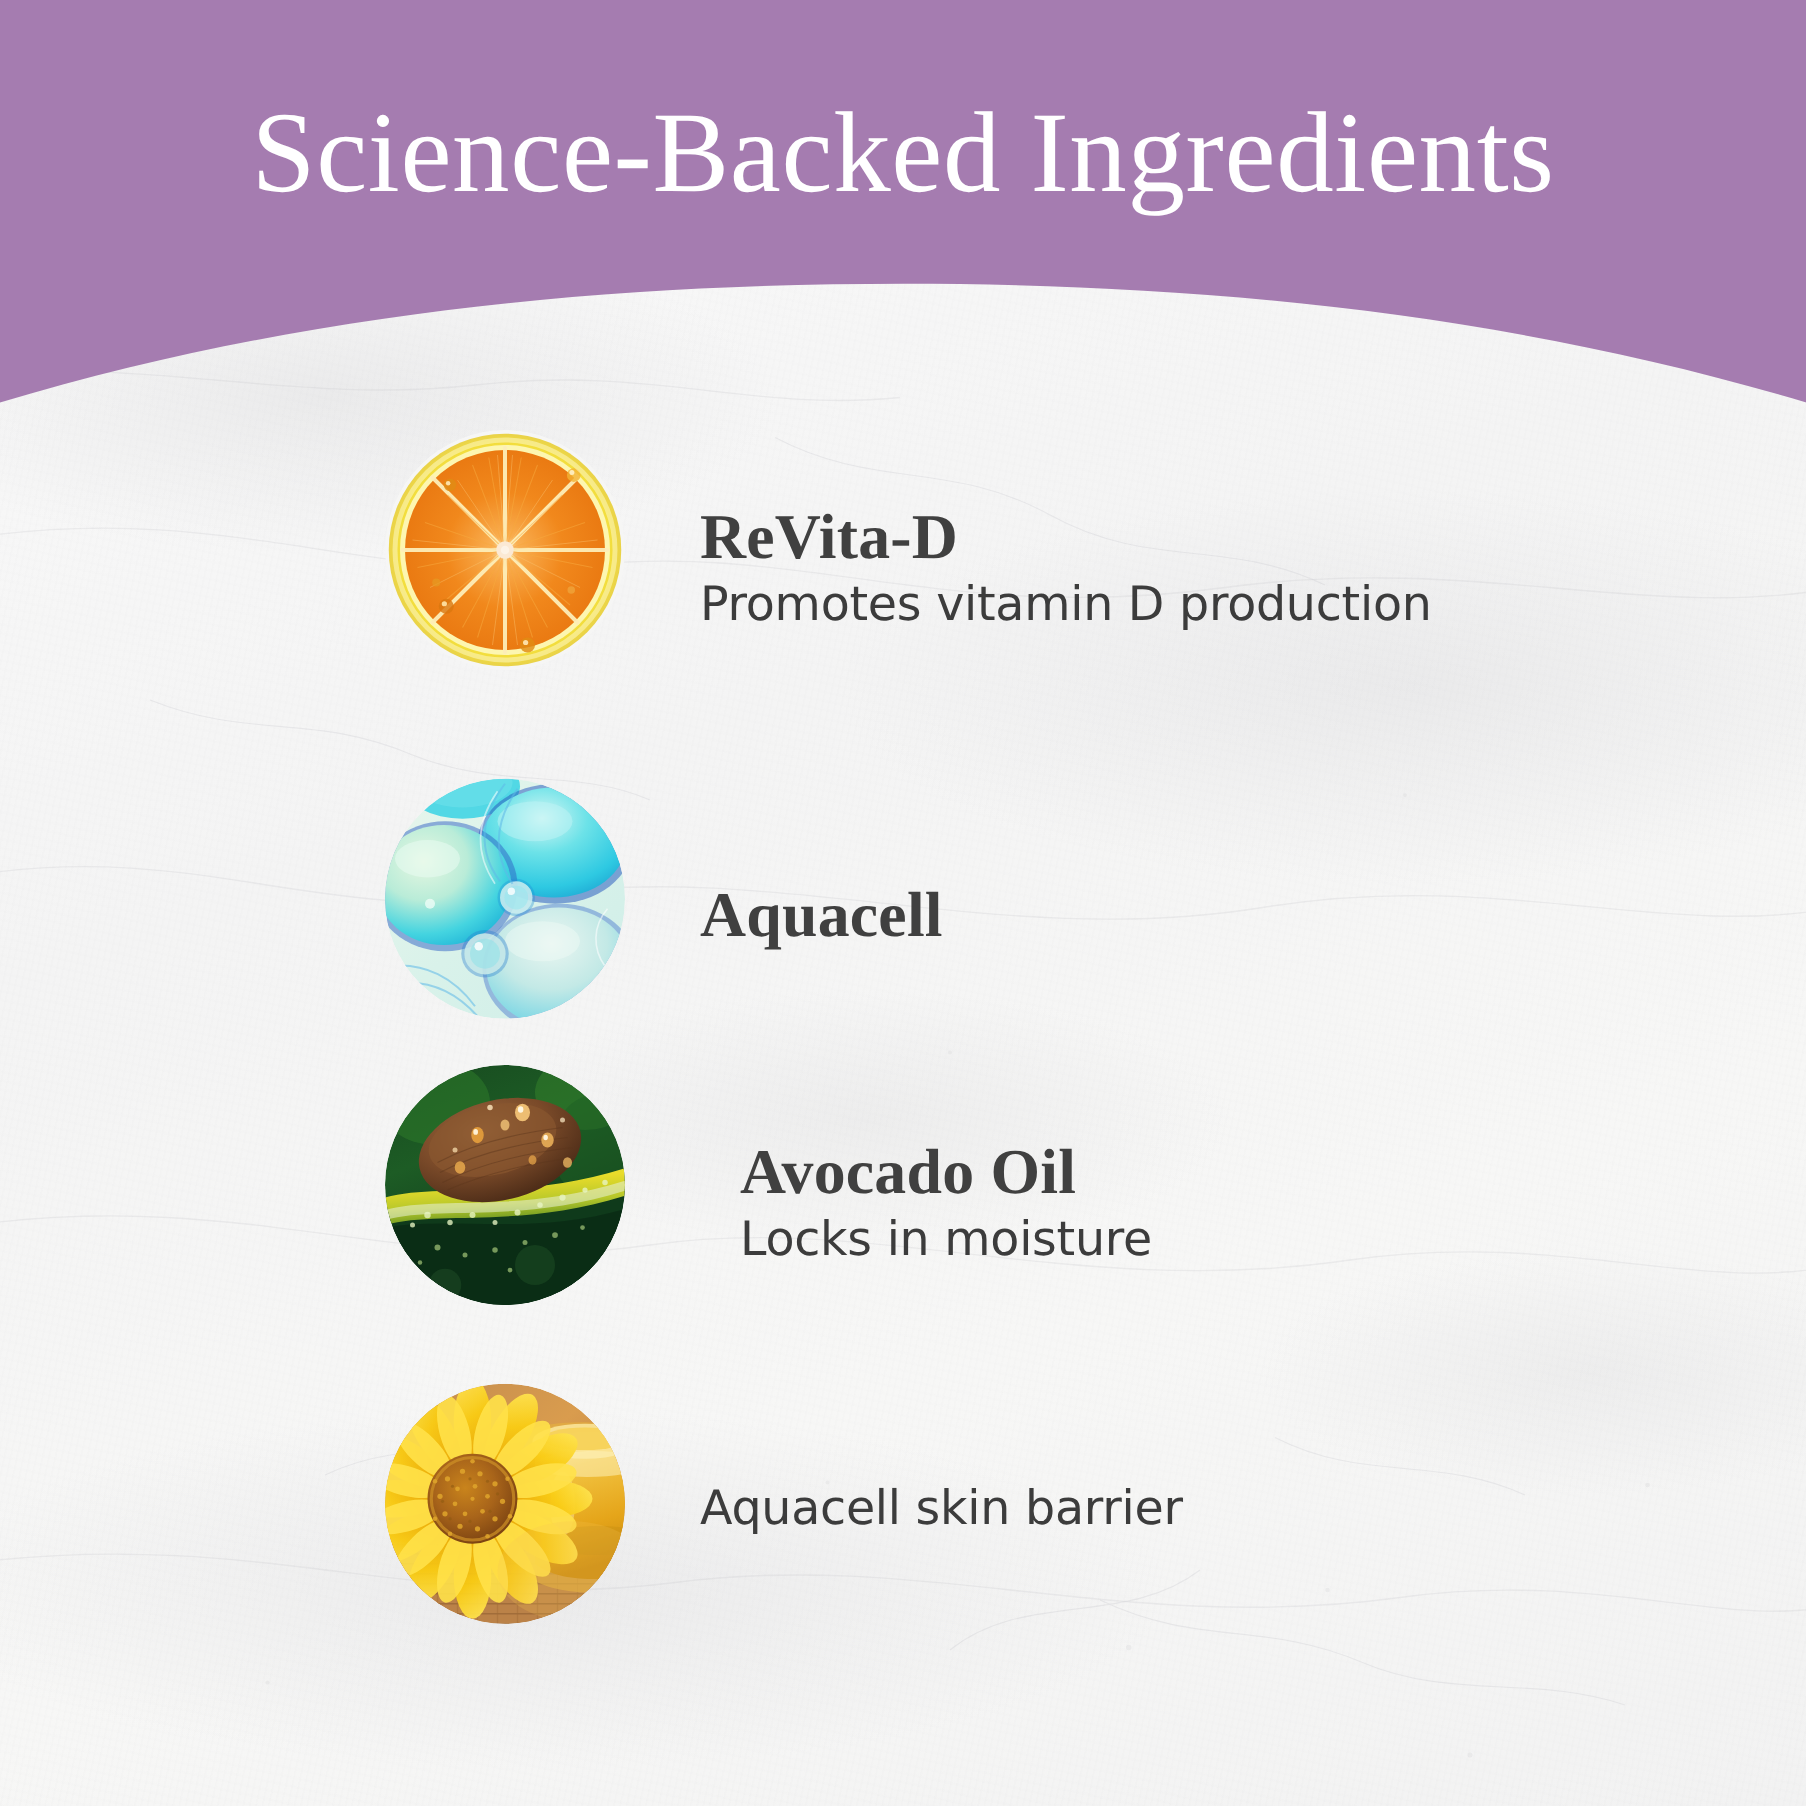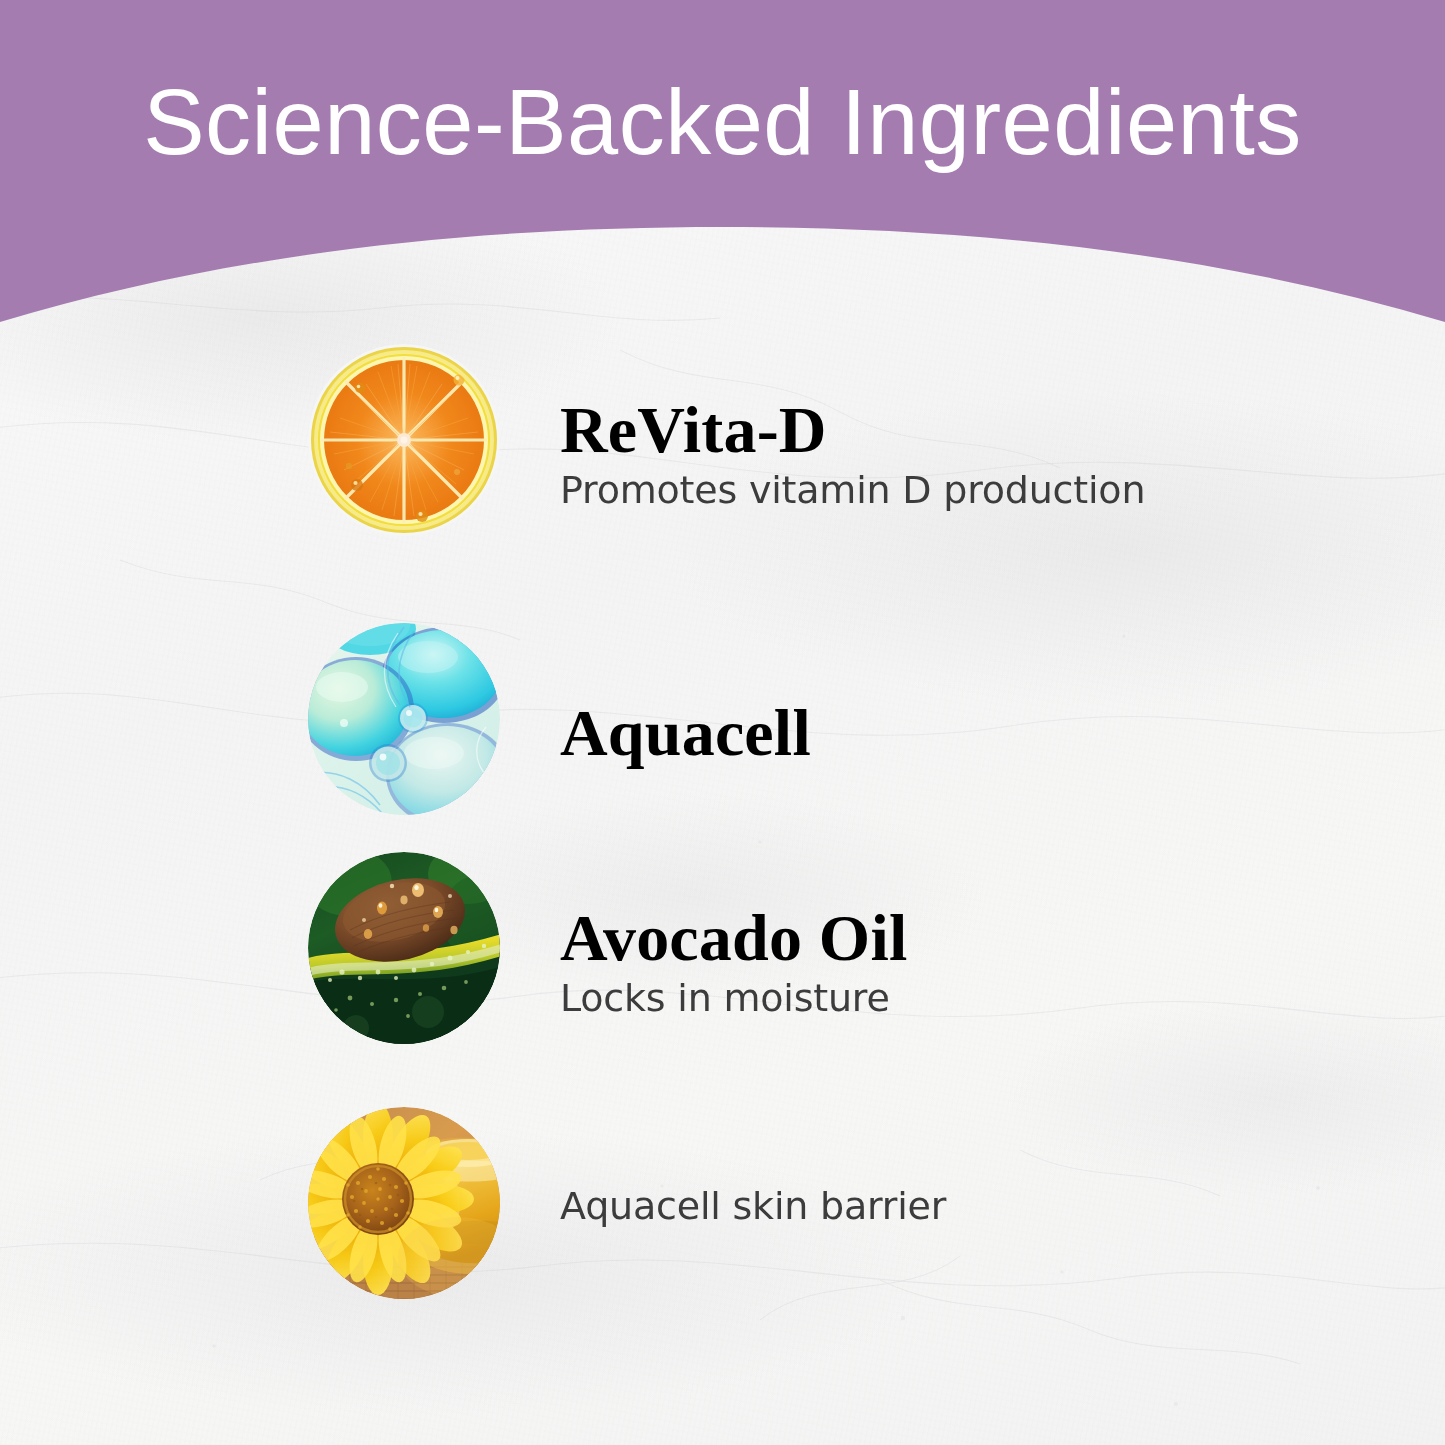--- a/index.html
+++ b/index.html
@@ -58,21 +58,21 @@
     height: 340px;
   }
   .header-band svg { display: block; }
 
   .header-title {
     position: absolute;
     left: 0;
     top: 74px;
     width: 1445px;
     text-align: center;
-    font-family: Liberation Sans, sans-serif;
+    font-family: Liberation Serif, serif;
     font-weight: 400;
     font-size: 92px;
     line-height: 1.05;
     letter-spacing: 0.5px;
     color: #ffffff;
     white-space: nowrap;
   }
 
   
   .rows {
@@ -85,21 +85,21 @@
   .row {
     position: absolute;
     left: 308px;
     width: 1000px;
     height: 192px;
     display: flex;
     align-items: center;
   }
   .row-0 { top: 344px; }
   .row-1 { top: 623px; }
-  .row-2 { top: 852px; }
+  .row-2 { top: 852px; gap: 32px; }
   .row-3 { top: 1107px; }
 
   .thumb {
     position: relative;
     width: 192px;
     height: 192px;
     border-radius: 50%;
     overflow: hidden;
     flex: 0 0 auto;
   }
@@ -107,23 +107,23 @@
 
   .row-text {
     margin-left: 60px;
     display: flex;
     flex-direction: column;
     justify-content: center;
   }
   .ing-name {
     font-family: "Liberation Serif", "DejaVu Serif", serif;
     font-weight: 700;
-    font-size: 66px;
+    font-size: 51px;
     line-height: 1.0;
-    color: #000000;
+    color: #404040;
     letter-spacing: 0.2px;
     white-space: nowrap;
     margin-top: 28px;
   }
   .ing-desc {
     margin-top: 8px;
     font-family: "DejaVu Sans", "Liberation Sans", sans-serif;
     font-weight: 400;
     font-size: 38px;
     line-height: 1.05;

